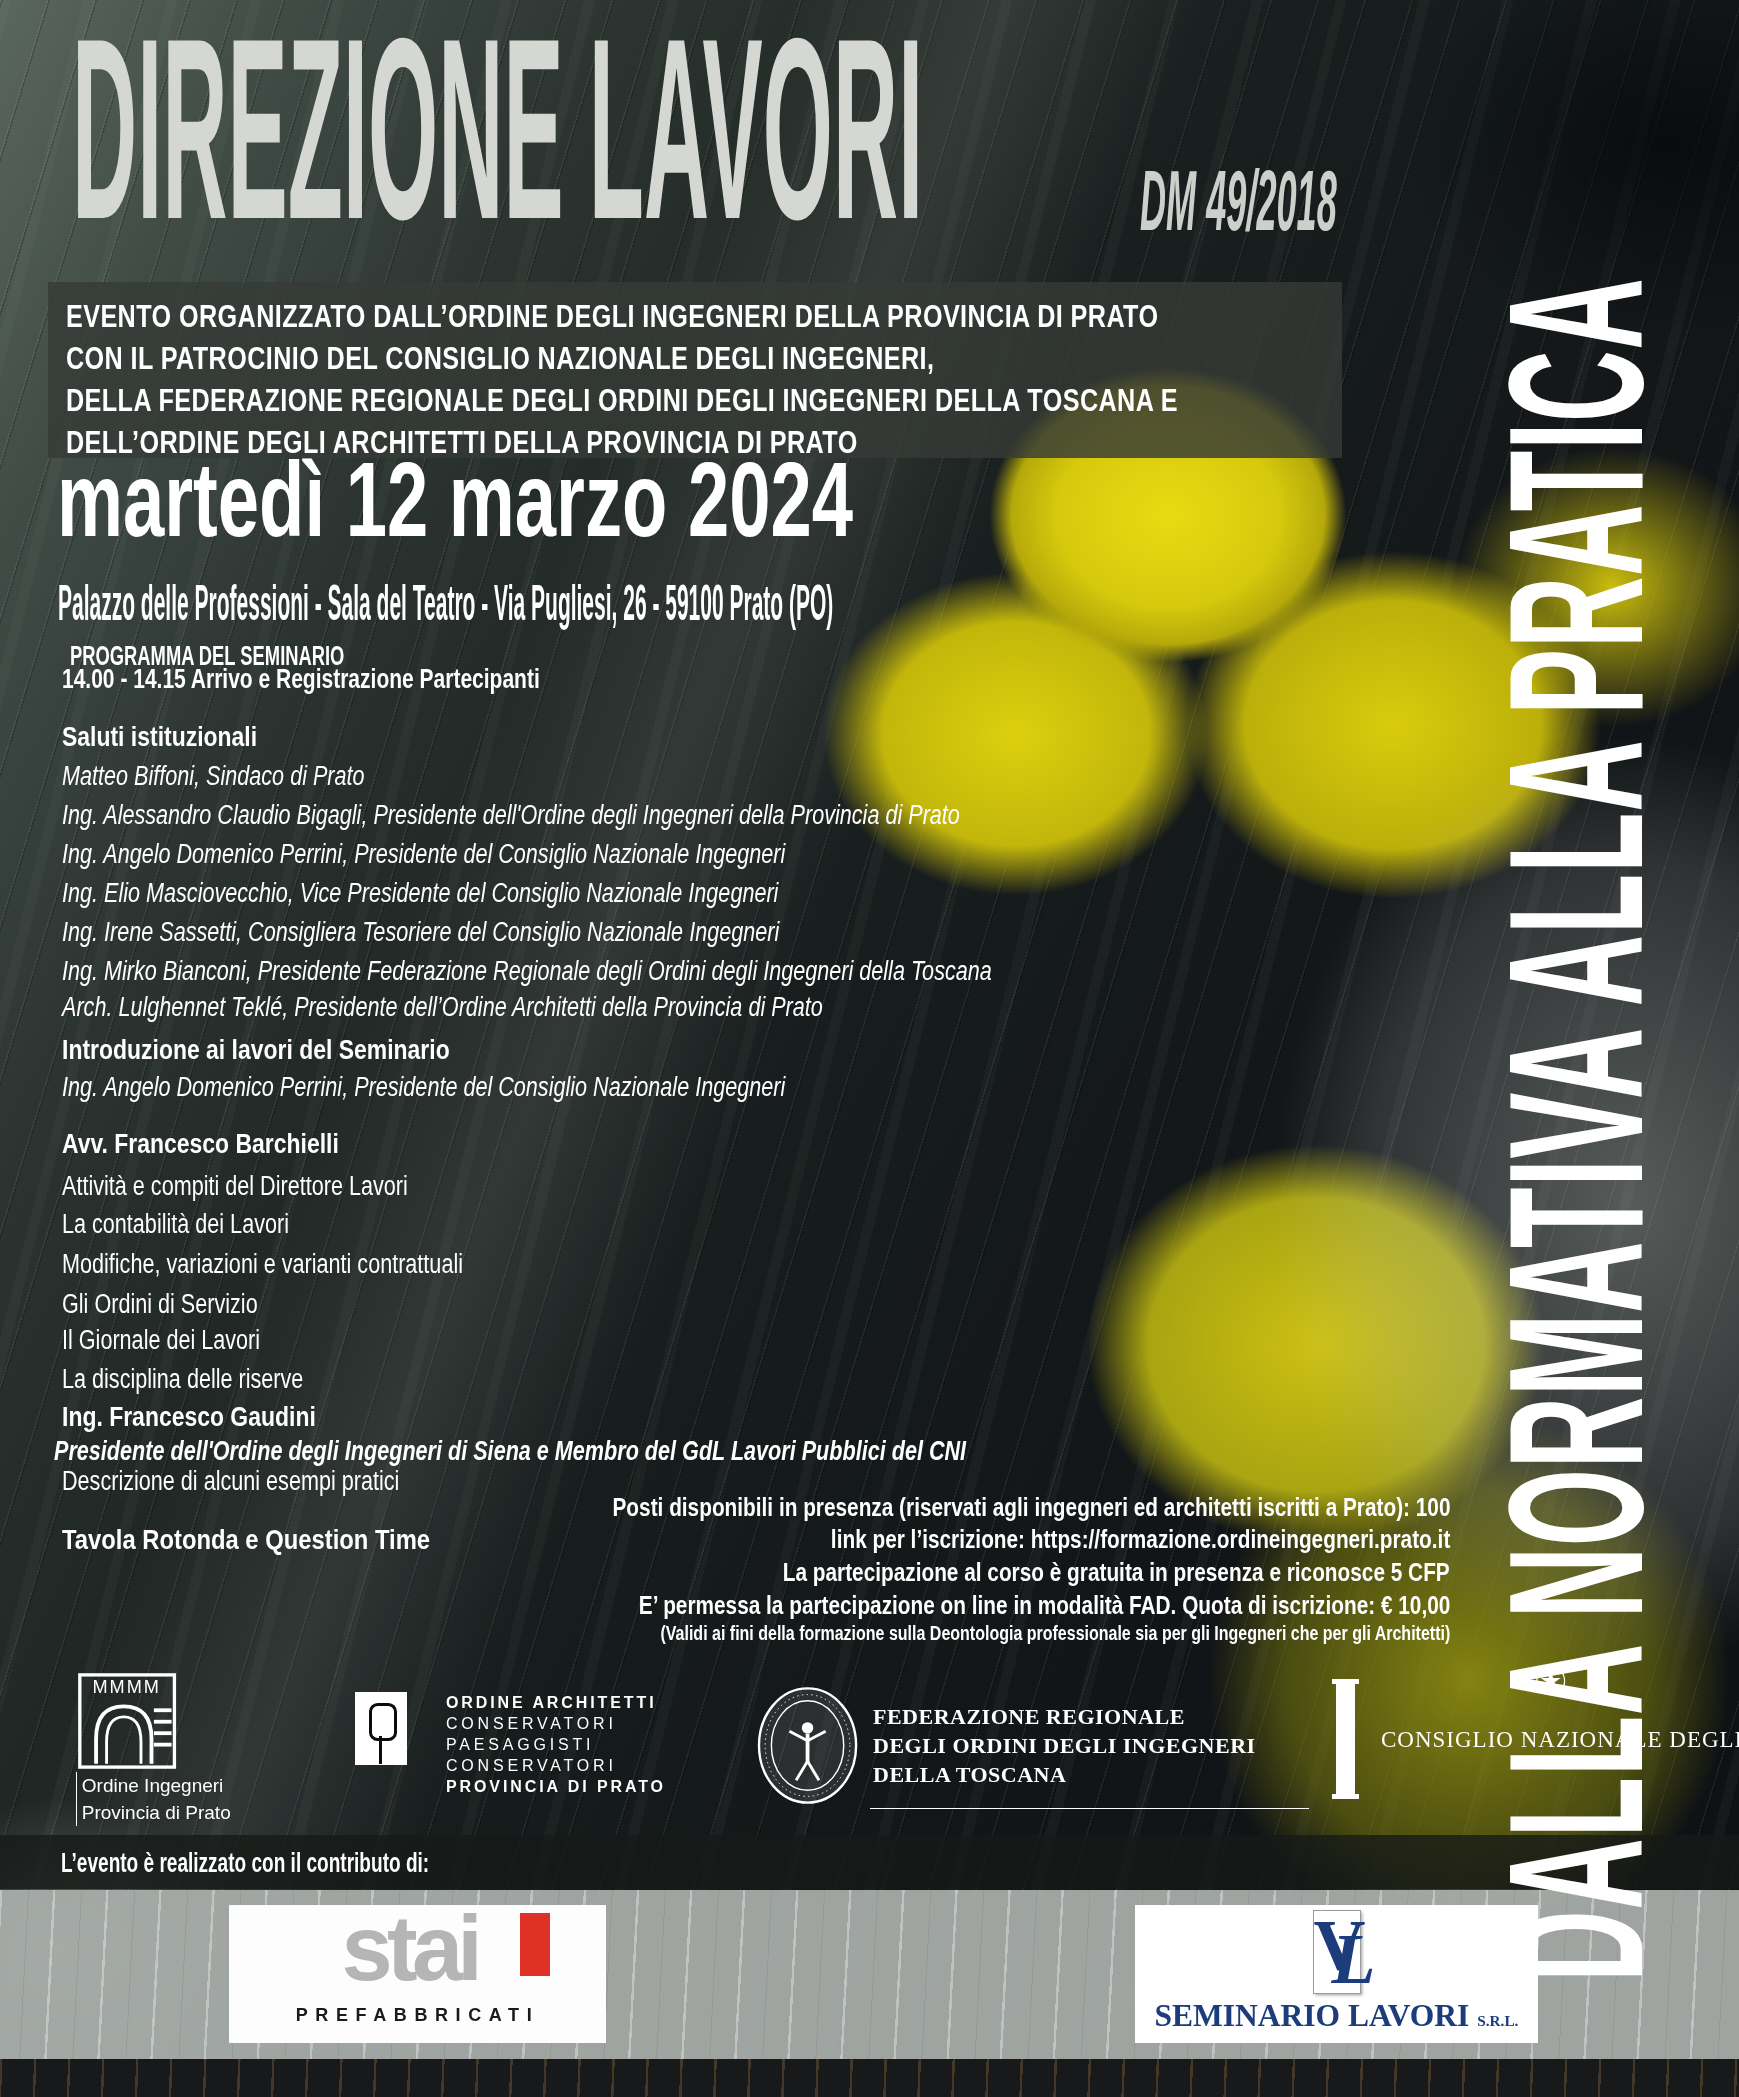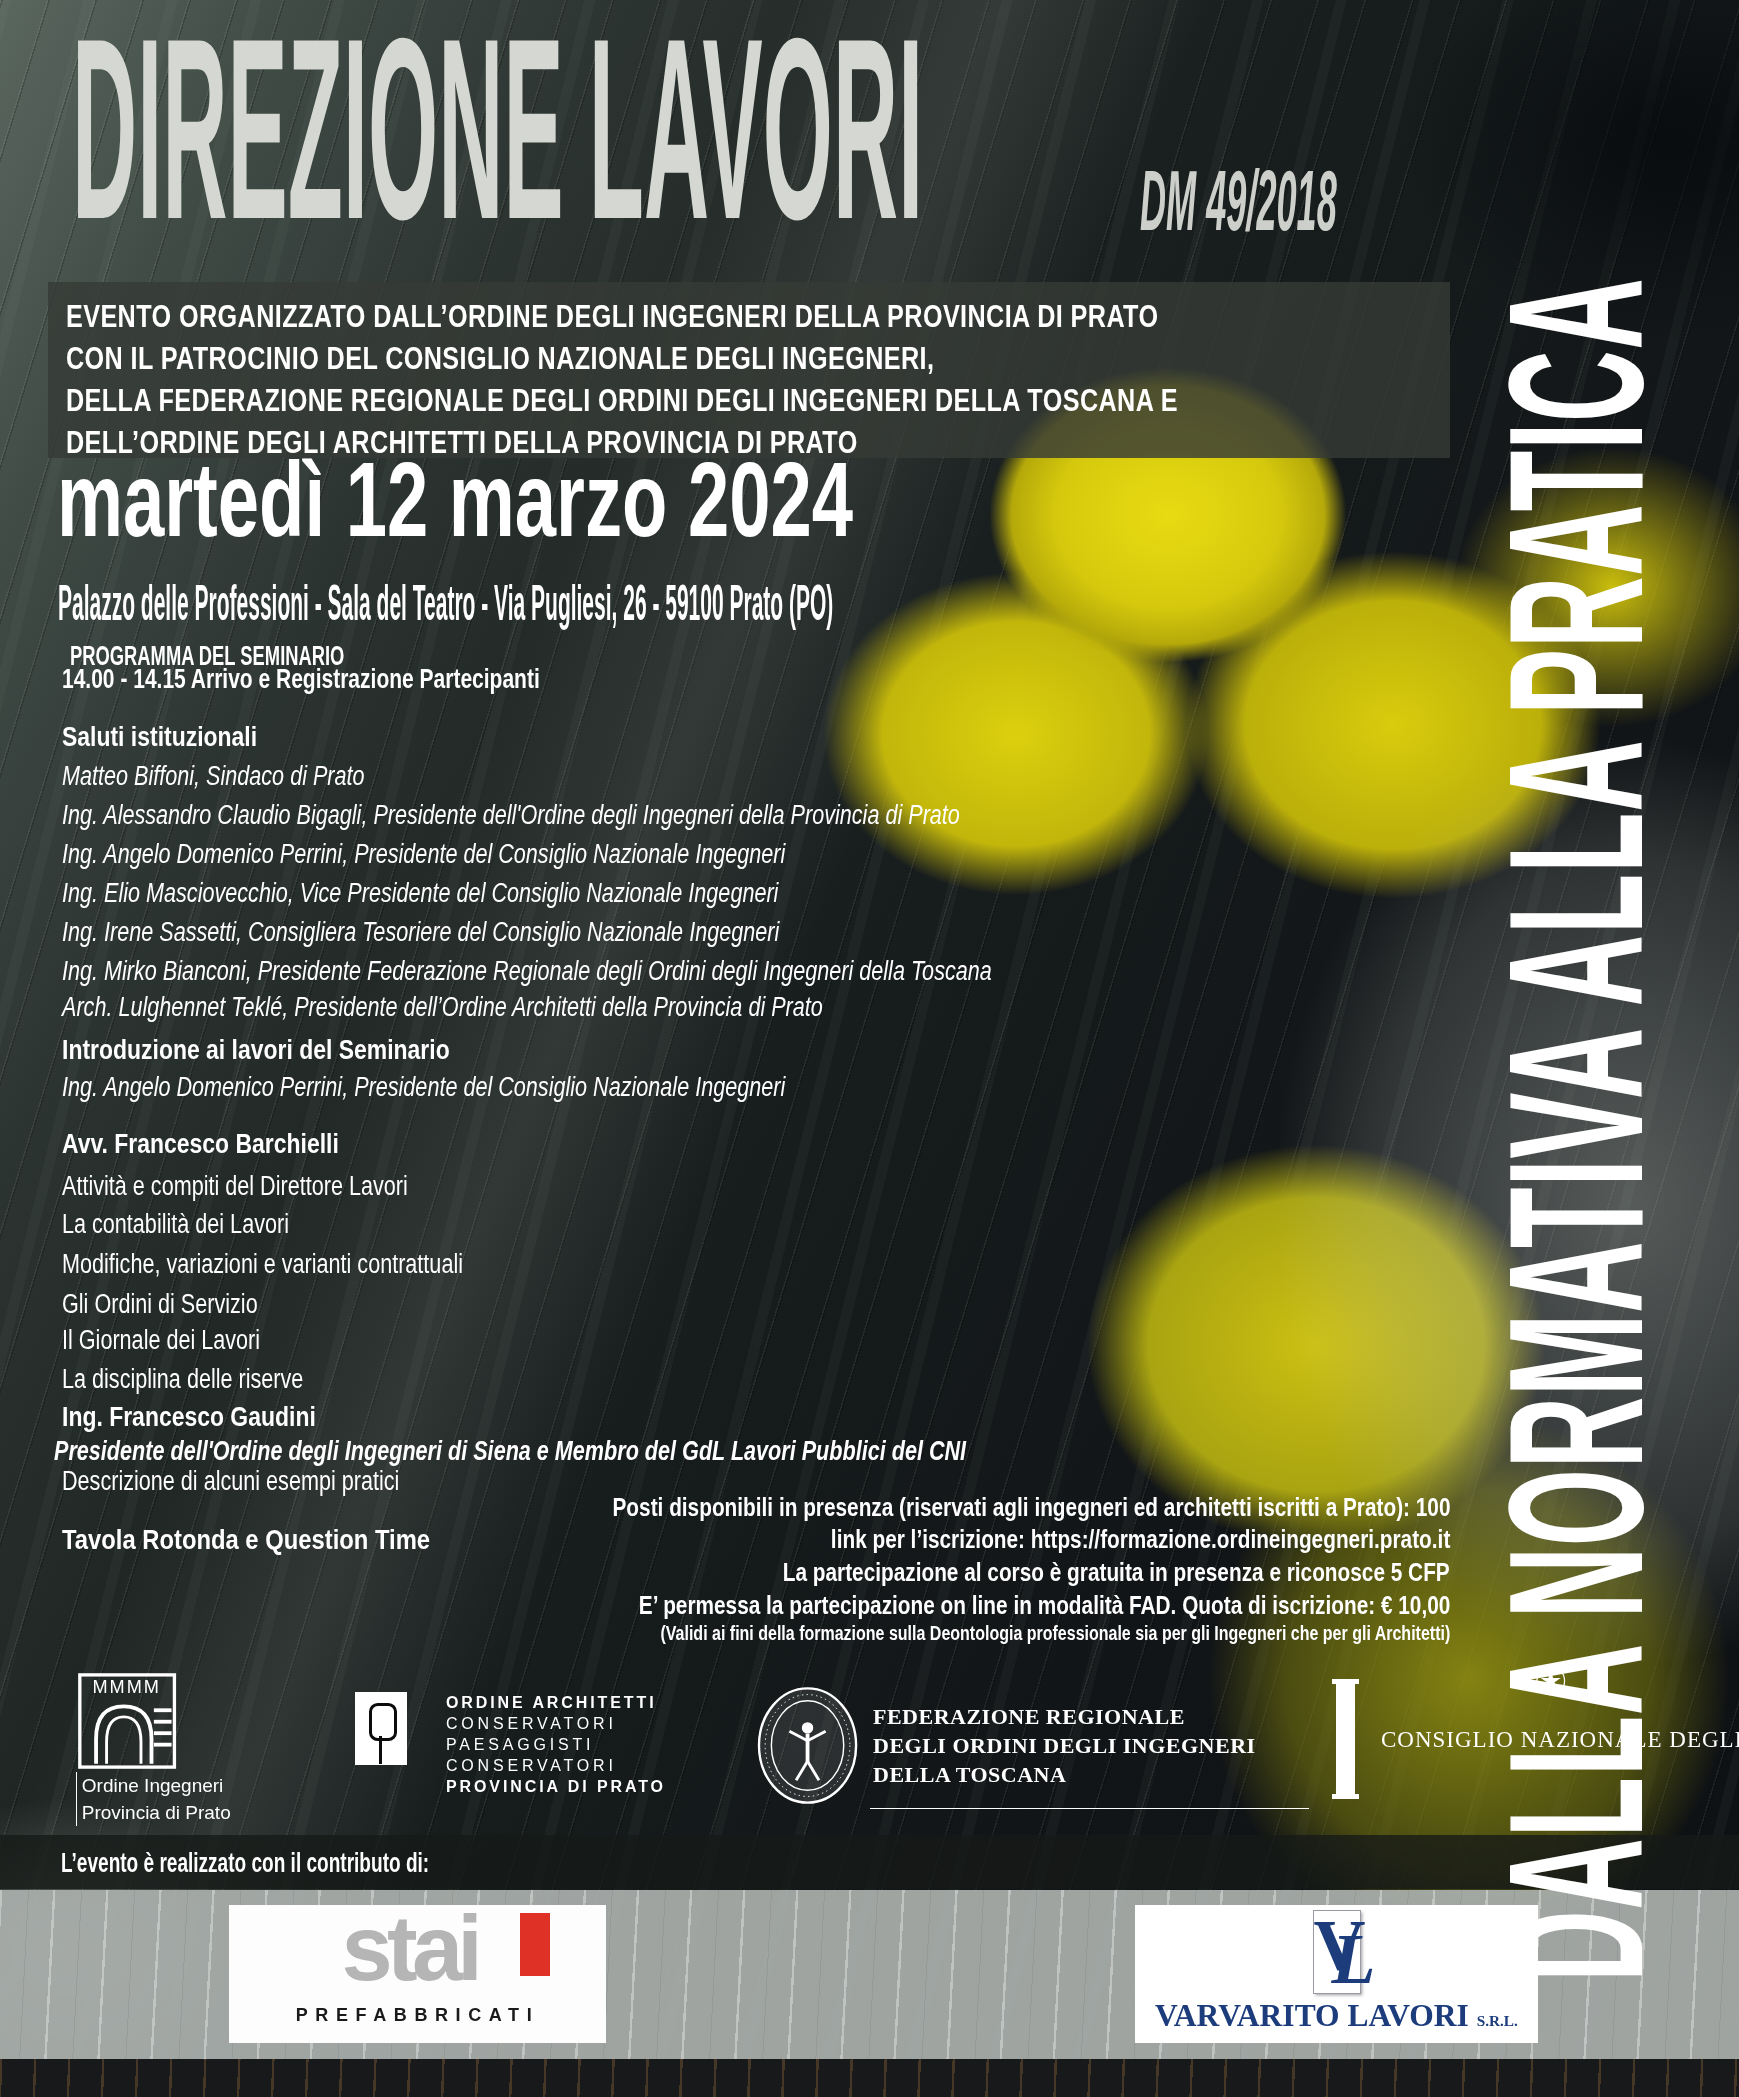--- a/index.html
+++ b/index.html
@@ -25,21 +25,21 @@
   .cx35{transform:scaleX(.35);transform-origin:0 0;display:inline-block;}
   .cx42{transform:scaleX(.42);transform-origin:0 0;display:inline-block;}
   .cx68{transform:scaleX(.68);transform-origin:0 0;display:inline-block;}
   .cx70{transform:scaleX(.70);transform-origin:0 0;display:inline-block;}
   .cx75{transform:scaleX(.75);transform-origin:0 0;display:inline-block;}
   .cx80{transform:scaleX(.80);transform-origin:0 0;display:inline-block;}
   .cx85{transform:scaleX(.85);transform-origin:0 0;display:inline-block;}
   .rx80{transform:scaleX(.80);transform-origin:100% 0;display:inline-block;}
   .title{left:72px;top:0px;font-size:258px;font-weight:bold;line-height:1;color:#d5d8d2;}
   .decree{left:1140px;top:157px;font-size:86px;font-weight:bold;font-style:italic;line-height:1;color:#cdd0ca;}
-  .org-band{left:48px;top:282px;width:1402px;height:176px;background:rgba(54,59,54,.82);}
+  .org-band{left:48px;top:282px;width:1294px;height:176px;background:rgba(54,59,54,.82);}
   .org-lines{position:absolute;left:18px;top:13.4px;font-size:31.5px;font-weight:bold;line-height:42px;letter-spacing:0.5px;}
   .date{left:57px;top:446px;font-size:106px;font-weight:bold;line-height:1;}
   .venue{left:58px;top:578px;font-size:50px;font-weight:bold;line-height:1;}
   .p-bold{font-size:27px;font-weight:bold;line-height:1.2;}
   .p-italic{font-size:27px;font-style:italic;line-height:1.2;}
   .p-reg{font-size:27px;line-height:1.2;}
   .info-line{font-size:26px;font-weight:bold;line-height:1.2;text-align:right;}
   .info-note{font-size:20px;font-weight:bold;line-height:1.2;text-align:right;}
   .side-text{
     left:1502px;top:1982px;font-size:191px;font-weight:bold;line-height:.78;color:#fff;
@@ -210,21 +210,21 @@
     <div class="stai-red"></div>
     <div class="stai-sub">PREFABBRICATI</div>
   </div>
 
   <div class="abs varv-box">
     <div class="vl-mark">
       <span class="vl-v">V</span>
       <span class="vl-l">L</span>
     </div>
     <div class="varv-name">
-      <span>VARVARITO LAVORI</span>
+      <span>SEMINARIO LAVORI</span>
       <span class="varv-suffix">S.R.L.</span>
     </div>
   </div>
 
   <div class="abs bottom-strip"></div>
 
 </div>
 
 
 </body></html>

